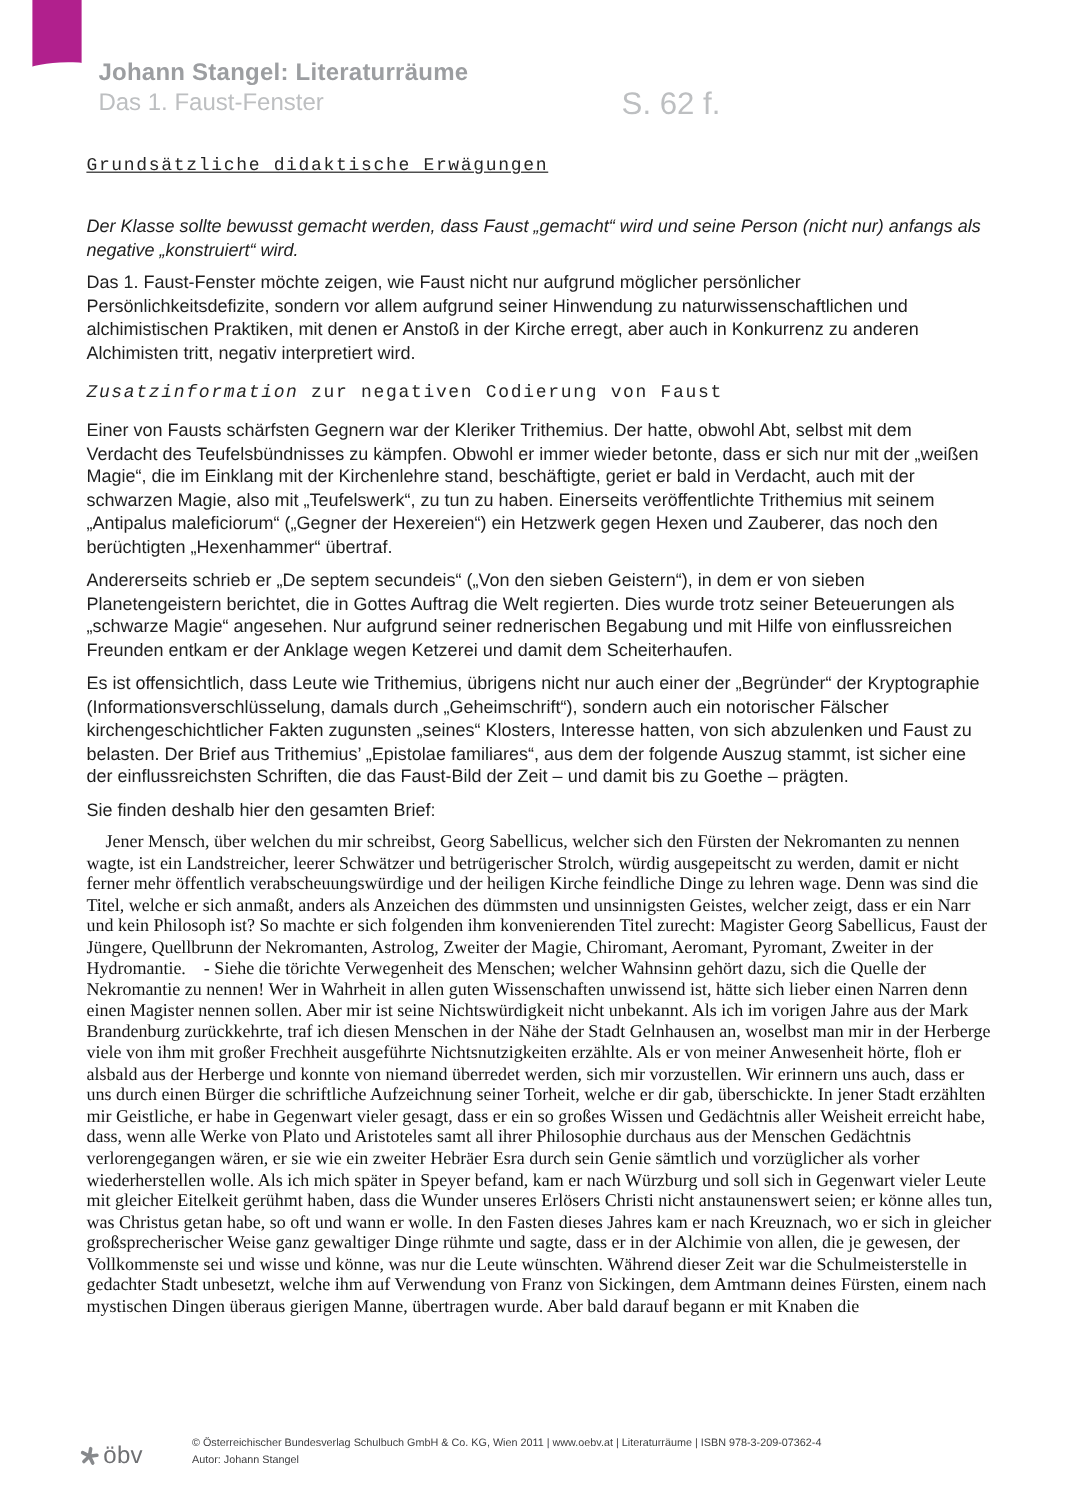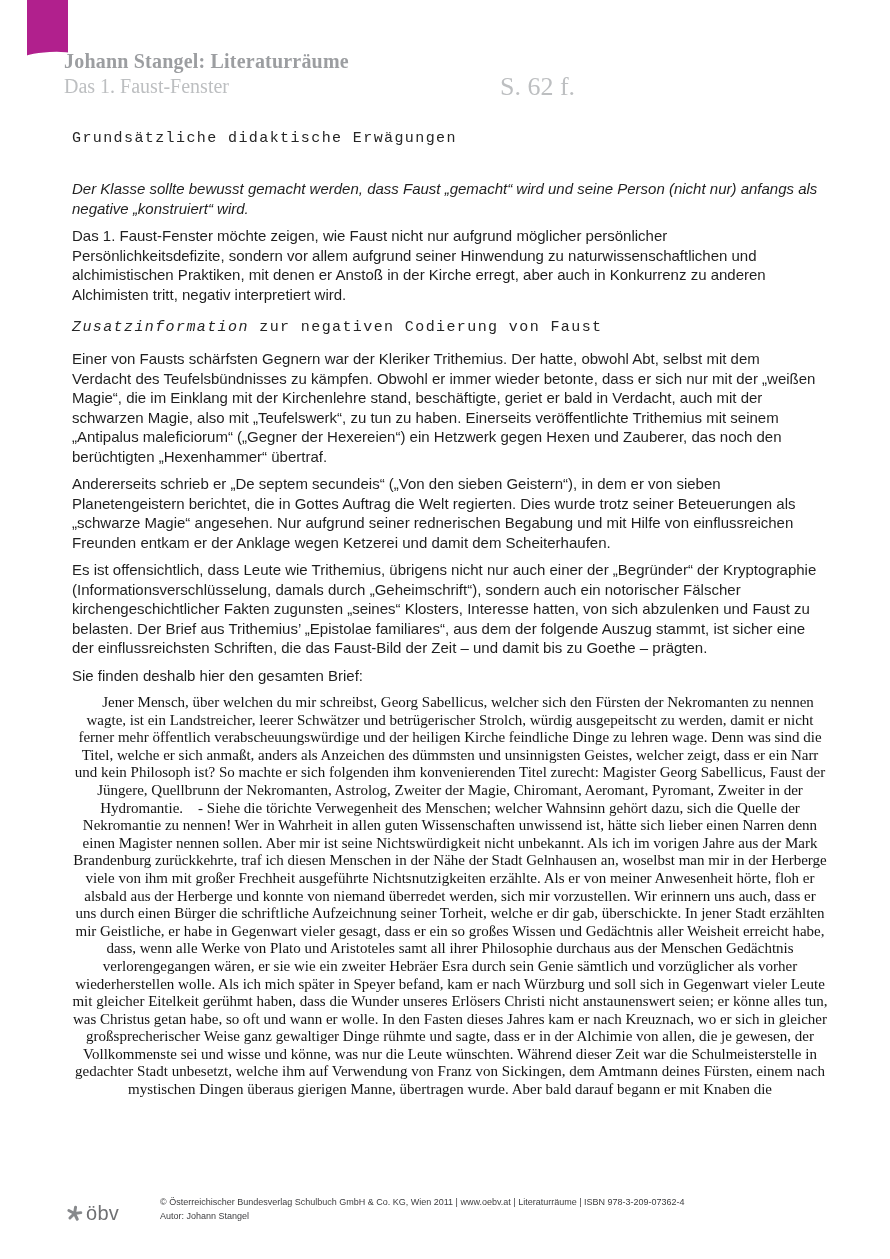--- a/index.html
+++ b/index.html
@@ -19,21 +19,21 @@
   }
   .accent-tab::after{
     content:"";
     position:absolute;
     left:-6px; bottom:-7px;
     width:58px; height:12px;
     background:#ffffff;
     border-radius:50%;
     transform:rotate(-3deg);
   }
-  .header{position:absolute; left:64px; top:49px; width:740px;font-family:Liberation Serif, serif;}
+  .header{position:absolute; left:82px; top:49px; width:740px;}
   .h-title{
     font-size:20px; font-weight:bold; color:#9c9ea1;
     line-height:25px; letter-spacing:0.2px;
   }
   .h-sub{
     font-size:20px; color:#bdbfc1; line-height:25px;
   }
   .h-page{
     position:absolute; left:436px; top:25px;
     font-size:26px; color:#bdbfc1; line-height:25px;
@@ -41,34 +41,33 @@
   .content{
     position:absolute; left:72px; top:124px; width:750px;
     color:#1f1f1f;
   }
   .mono-heading{
     font-family:"Liberation Mono", monospace;
     font-size:15px; font-weight:normal; color:#252525;
     letter-spacing:1.4px; line-height:18px; margin:0;
   }
   .mono-heading .italic{font-style:italic;}
-  h1.mono-heading{margin:6px 0 0 0;}
+  h1.mono-heading{margin:6px 0 0 0;text-decoration:underline;}
   h2.mono-heading{margin:15px 0 0 0;}
   p.body{
     font-size:15px; line-height:19.5px; margin:8px 0 0 0;
   }
   p.body.first{margin-top:31px;font-style:italic;}
   p.body.after-heading{margin-top:12px;}
   .letter{
     font-family:"Liberation Serif", serif;
     font-size:15px; line-height:17.6px; color:#141414;
     width:756px; margin-top:9px;
     text-indent:16px;
     white-space:pre-wrap;
-    text-align:center;
   }
   .footer{
     position:absolute; left:66px; top:1195px;
     display:flex; align-items:flex-end;
   }
   .logo{
     width:94px; display:flex; align-items:center; gap:3px;
     color:#6f7073;
   }
   .logo-icon{display:inline-block; line-height:0;}

